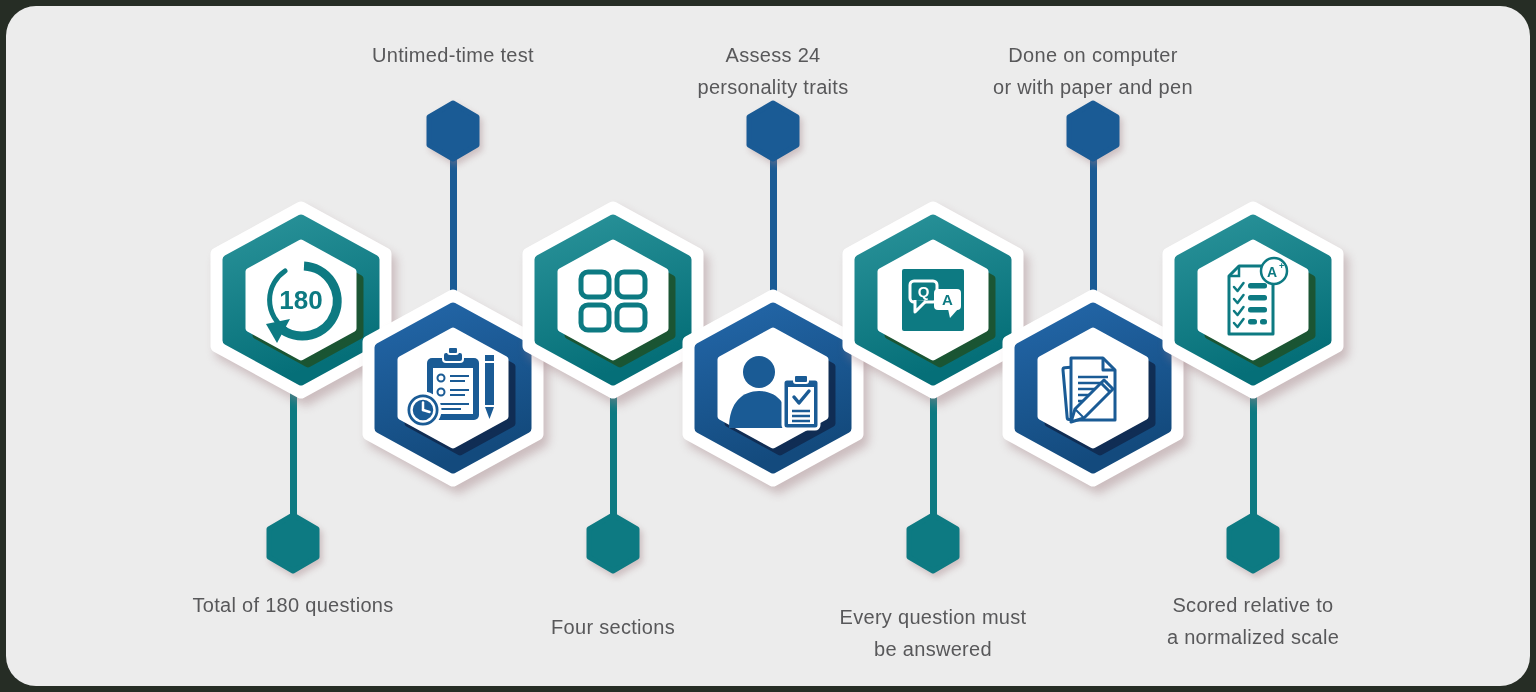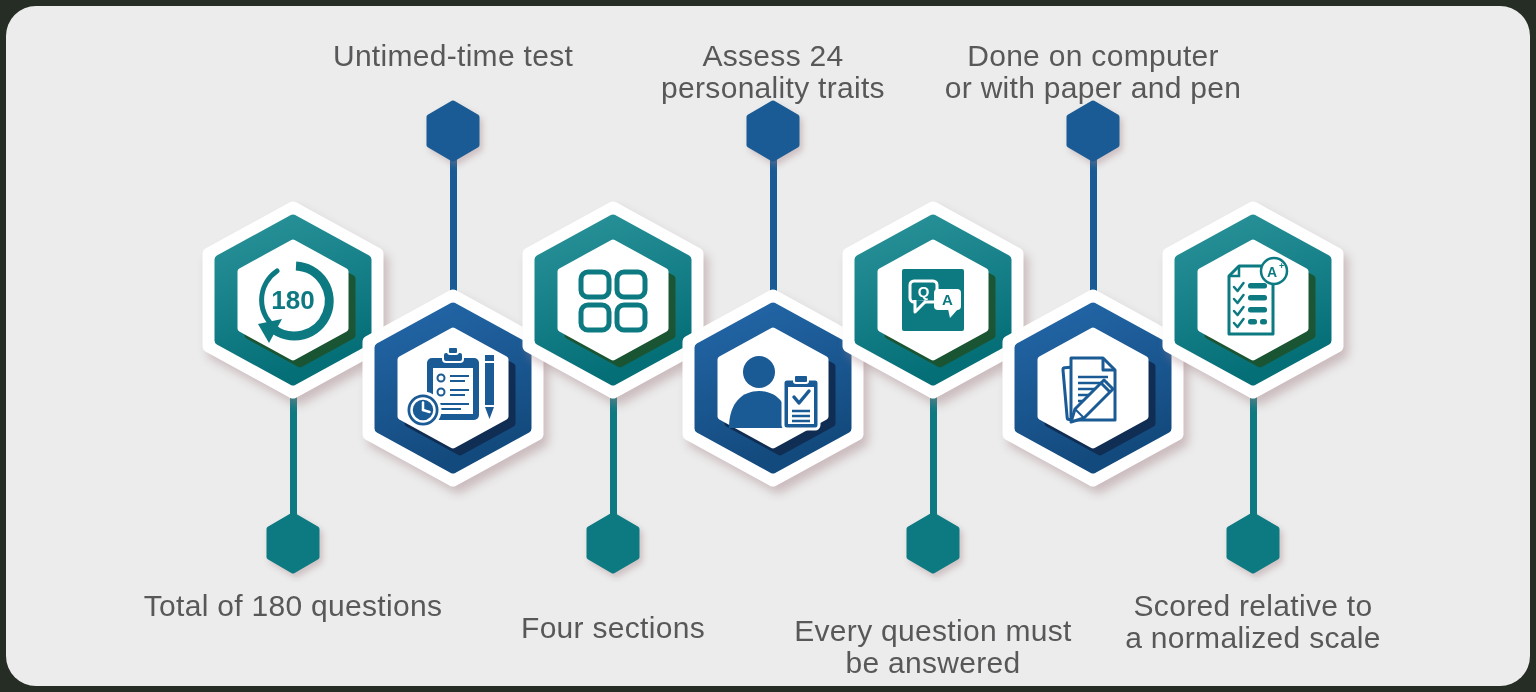--- a/index.html
+++ b/index.html
@@ -25,21 +25,21 @@
     filter: drop-shadow(5px 7px 5px rgba(165,130,135,.45));
   }
   .ring   { fill:#fff; stroke:#fff; stroke-width:13; stroke-linejoin:round; }
   .body-teal { fill:url(#grad-teal); stroke:url(#grad-teal); stroke-width:9; stroke-linejoin:round; }
   .body-blue { fill:url(#grad-blue); stroke:url(#grad-blue); stroke-width:9; stroke-linejoin:round; }
   .ishadow-teal { fill:var(--node-shadow-teal,#1c5430); stroke:var(--node-shadow-teal,#1c5430); stroke-width:7; stroke-linejoin:round; opacity:.95; }
   .ishadow-blue { fill:var(--node-shadow-blue,#102c52); stroke:var(--node-shadow-blue,#102c52); stroke-width:7; stroke-linejoin:round; opacity:.95; }
   .inner  { fill:#fff; stroke:#fff; stroke-width:7; stroke-linejoin:round; }
   .label {
     position:absolute; z-index:4; transform:translateX(-50%);
-    text-align:center; font-size:30px; line-height:31.5px; letter-spacing:.3px;
+    text-align:center; font-size:20px; line-height:31.5px; letter-spacing:.3px;
     color: var(--label-text, #58585a); white-space:pre-line; font-weight:500;
   }
   svg text { font-family:"Liberation Sans", sans-serif; }
 </style>
 </head>
 <body>
 
 <svg width="0" height="0" style="position:absolute" aria-hidden="true">
   <defs>
     <linearGradient id="grad-teal" x1="0" y1="0" x2="0.3" y2="1">
@@ -78,21 +78,21 @@
 <div class="mini blue" style="left:425px;top:100px"><svg width="56" height="62" viewBox="0 0 56 62">
       <polygon points="28,3 52,17 52,45 28,59 4,45 4,17"></polygon>
     </svg></div>
 <div class="mini blue" style="left:745px;top:100px"><svg width="56" height="62" viewBox="0 0 56 62">
       <polygon points="28,3 52,17 52,45 28,59 4,45 4,17"></polygon>
     </svg></div>
 <div class="mini blue" style="left:1065px;top:100px"><svg width="56" height="62" viewBox="0 0 56 62">
       <polygon points="28,3 52,17 52,45 28,59 4,45 4,17"></polygon>
     </svg></div>
 
-<div class="node" style="left:293px;top:300px">
+<div class="node" style="left:301px;top:300px">
   <svg viewBox="0 0 200 224" width="200" height="224">
     <polygon class="ring" points="100,20 184,66 184,158 100,204 16,158 16,66"></polygon>
     <polygon class="body-teal" points="100,31 174,71.5 174,152.5 100,193 26,152.5 26,71.5"></polygon>
     <polygon class="ishadow-teal" points="107,62 159,90.5 159,147.5 107,176 55,147.5 55,90.5"></polygon>
     <polygon class="inner" points="100,55 152,83.5 152,140.5 100,169 48,140.5 48,83.5"></polygon>
     <g>
       <path d="M84,83 A35,35 0 0 0 84,141" style="stroke:var(--teal,#0d7a82)" stroke-width="5" fill="none" stroke-linecap="round"></path>
       <path d="M103,78 A35,35 0 1 1 79,140" style="stroke:var(--teal,#0d7a82)" stroke-width="9" fill="none"></path>
       <polygon points="65,136 89,131 76,155" style="fill:var(--teal,#0d7a82)"></polygon>
       <text x="100" y="121" text-anchor="middle" font-size="26" font-weight="bold" style="fill:var(--teal,#0d7a82)">180</text>
@@ -240,18 +240,18 @@
       <text x="126" y="81" font-size="9" font-weight="bold" style="fill:var(--teal,#0d7a82)">+</text>
     </g>
   </svg>
 </div>
 
 <div class="label" style="left:293px;top:590px">Total of 180 questions</div>
 <div class="label" style="left:453px;top:40px">Untimed-time test</div>
 <div class="label" style="left:613px;top:612px">Four sections</div>
 <div class="label" style="left:773px;top:40px">Assess 24
 personality traits</div>
-<div class="label" style="left:933px;top:615px">Every question must
+<div class="label" style="left:933px;top:602px">Every question must
 be answered</div>
 <div class="label" style="left:1093px;top:40px">Done on computer
 or with paper and pen</div>
 <div class="label" style="left:1253px;top:590px">Scored relative to
 a normalized scale</div>
 
 </body></html>

